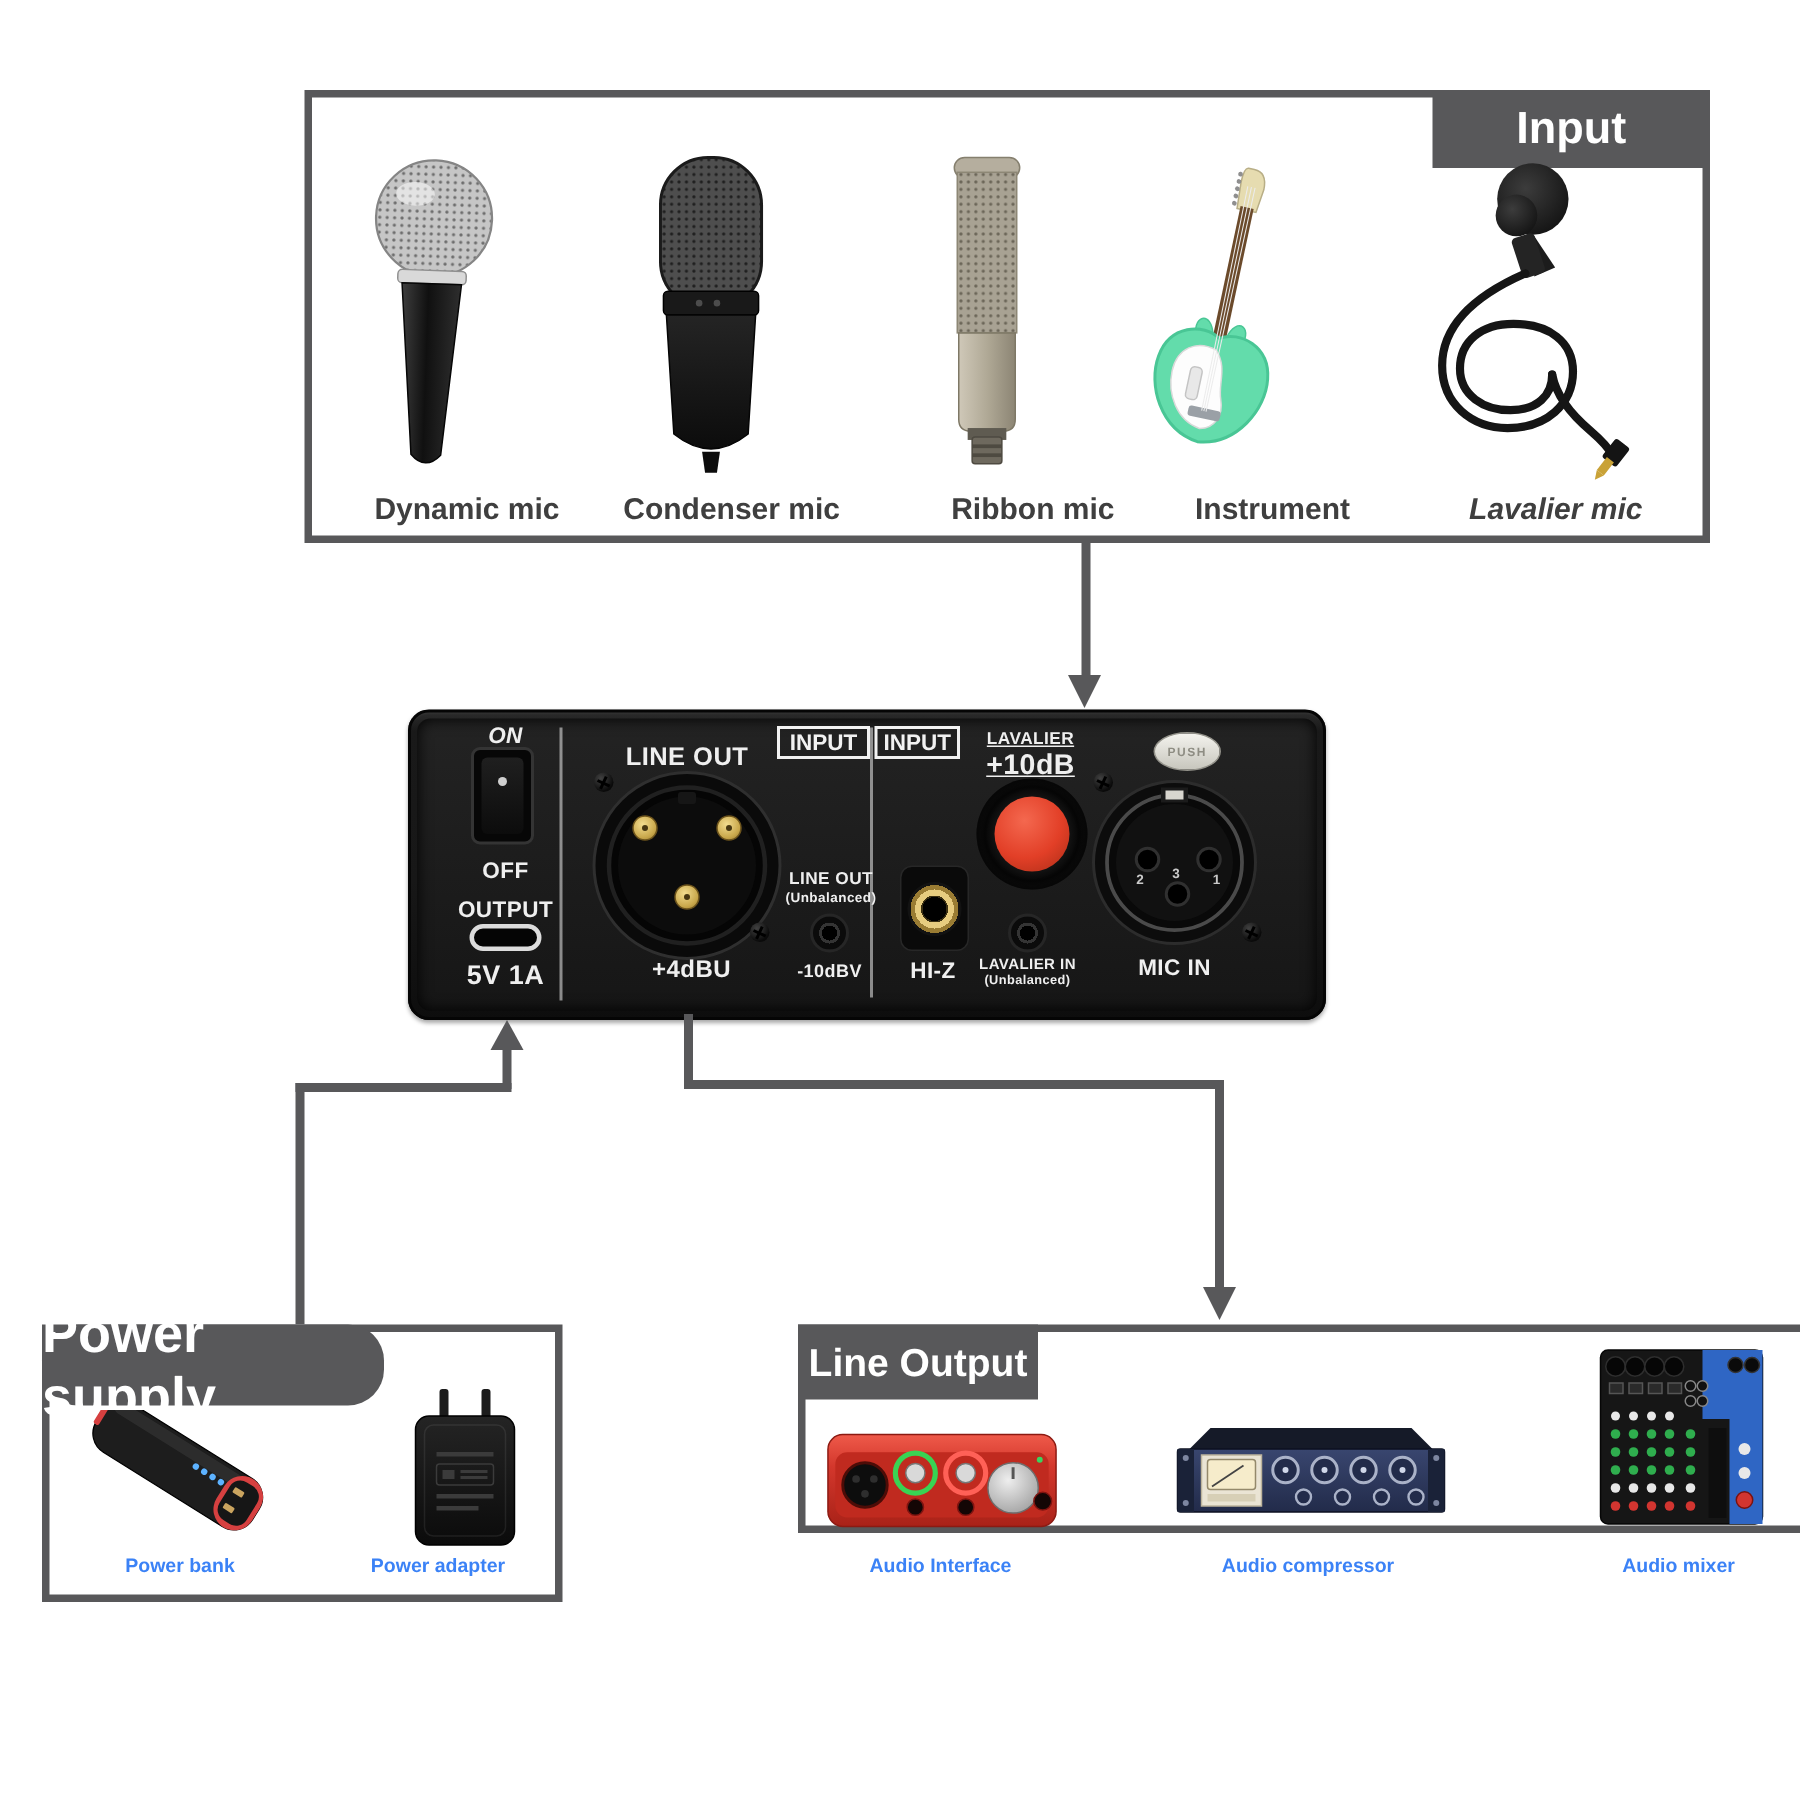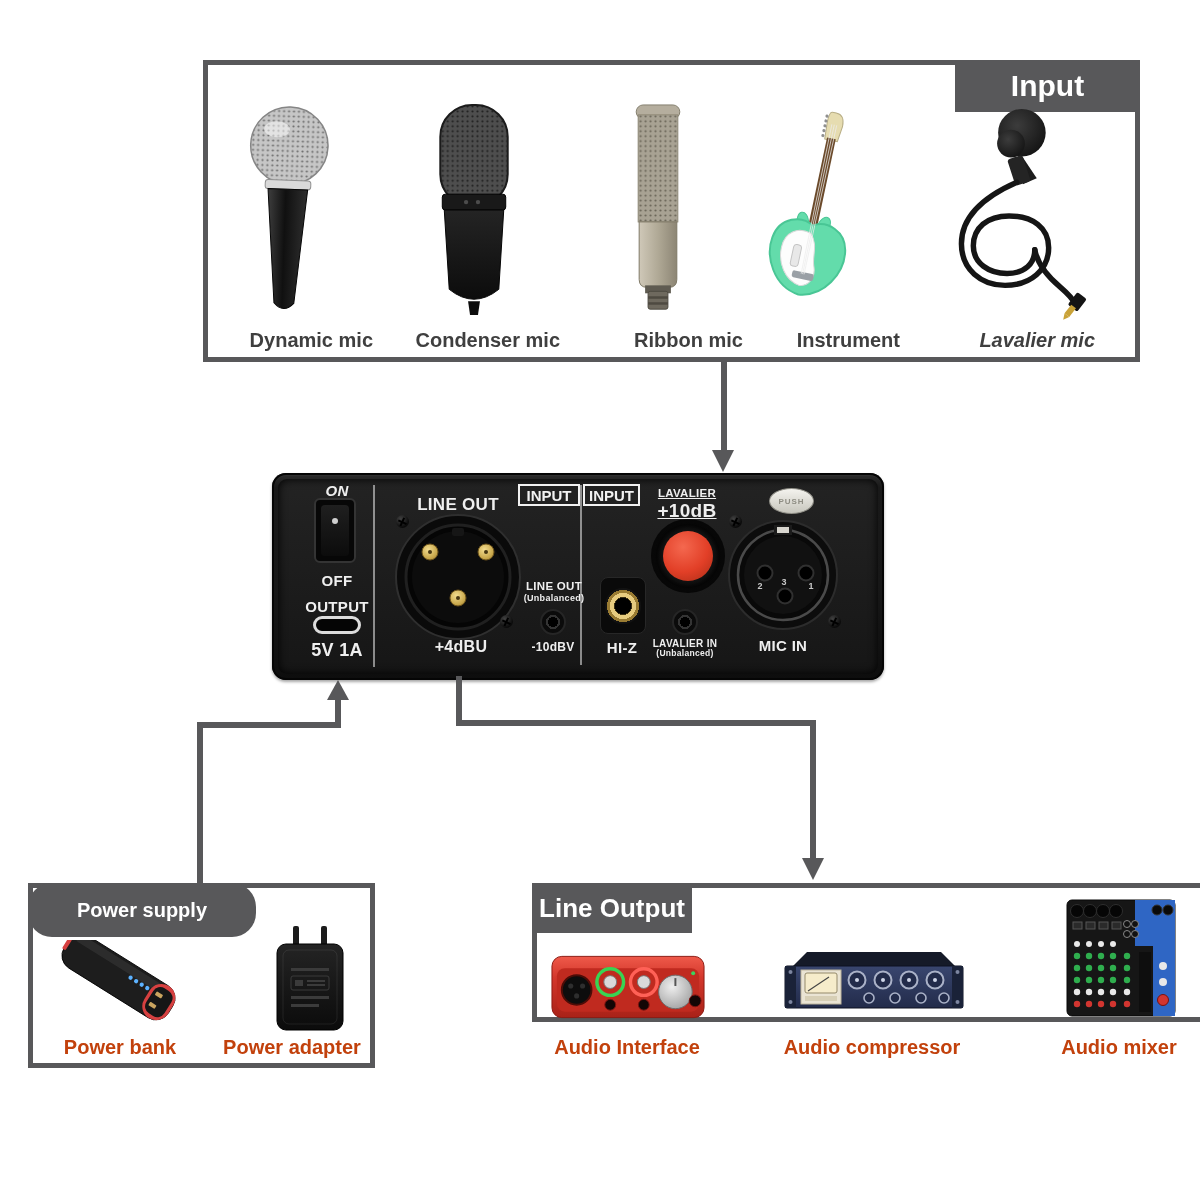--- a/index.html
+++ b/index.html
@@ -49,21 +49,21 @@
           background:radial-gradient(circle at 40% 32%,#f4684f,#e23f27 55%,#a92c16 100%);}
   .hizplate{position:absolute;left:328px;top:104px;width:44px;height:55px;border-radius:8px;
             background:#0a0a0a;border:1px solid #272727;display:flex;align-items:center;justify-content:center;}
   .hizgold{width:36px;height:36px;border-radius:50%;
            background:radial-gradient(circle,#000 0 8px,#3a2f12 8px 9px,#e7cc7f 9px 13px,#9a7c33 13px 16px,#121212 16px);}
   .pushtab{position:absolute;left:497px;top:15px;width:45px;height:26px;border-radius:50%;
            background:linear-gradient(180deg,#f4f3ee,#c7c6bd);border:1px solid #93928a;box-sizing:border-box;
            display:flex;align-items:center;justify-content:center;font-size:8px;font-weight:700;
            color:#8e8d83;letter-spacing:1px;}
   
-  .blabel{position:absolute;font-size:20px;color:#c2410c;font-weight:700;text-align:center;white-space:nowrap;}
+  .blabel{position:absolute;font-size:13px;color:#3b82f6;font-weight:700;text-align:center;white-space:nowrap;}
 </style>
 </head>
 <body>
 
 <div class="canvas">
 
   <div class="frame" style="left:203px;top:60px;width:937px;height:302px;">
     <div class="frame-header" style="top:-5px;right:-5px;width:185px;height:52px;font-size:30px;">
       <span>Input</span>
     </div>
@@ -283,21 +283,21 @@
   <div class="line" style="left:197px;top:722px;width:144px;height:6px;"></div>
   <div class="line" style="left:335px;top:699px;width:6px;height:27px;"></div>
   <div class="tri-up" style="left:327px;top:680px;"></div>
 
   <div class="line" style="left:456px;top:676px;width:6px;height:50px;"></div>
   <div class="line" style="left:456px;top:720px;width:360px;height:6px;"></div>
   <div class="line" style="left:810px;top:720px;width:6px;height:138px;"></div>
   <div class="tri-down" style="left:802px;top:858px;"></div>
 
   <div class="frame" style="left:28px;top:883px;width:347px;height:185px;">
-    <div class="frame-header" style="top:-5px;left:-5px;width:228px;height:54px;font-size:20px;border-radius:24px;">
+    <div class="frame-header" style="top:-5px;left:-5px;width:228px;height:54px;font-size:36px;border-radius:24px;">
       <span>Power supply</span>
     </div>
 
     <svg class="abs" style="left:10px;top:52px;" width="160" height="95" viewBox="0 0 160 95">
       <g transform="translate(14,0) scale(0.82) rotate(32 75 45)">
         <rect x="0" y="22" width="150" height="46" rx="18" fill="#1d1d1d" stroke="#000"></rect>
         <rect x="6" y="25" width="138" height="10" rx="5" fill="rgba(255,255,255,.07)"></rect>
         <rect x="116" y="22" width="34" height="46" rx="17" fill="#d64040"></rect>
         <rect x="120" y="27" width="26" height="36" rx="10" fill="#161616"></rect>
         <rect x="124" y="35" width="9" height="5" rx="1" fill="#caa45f"></rect>

